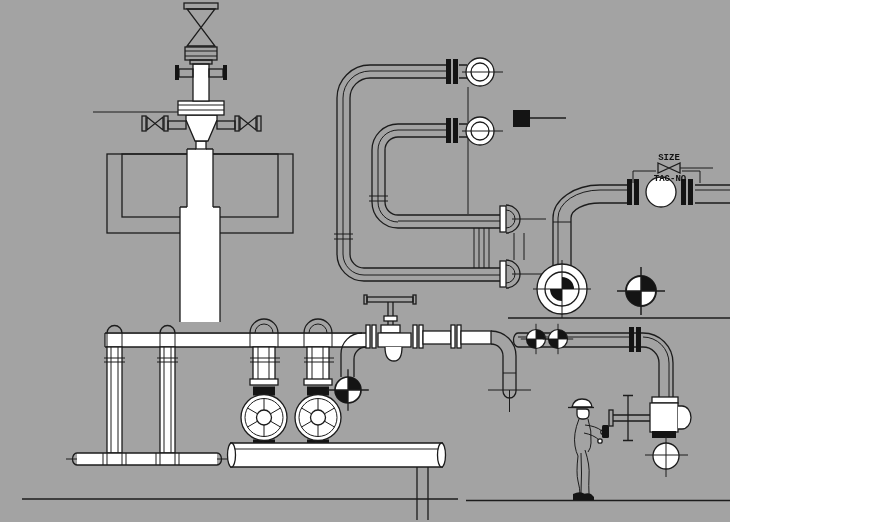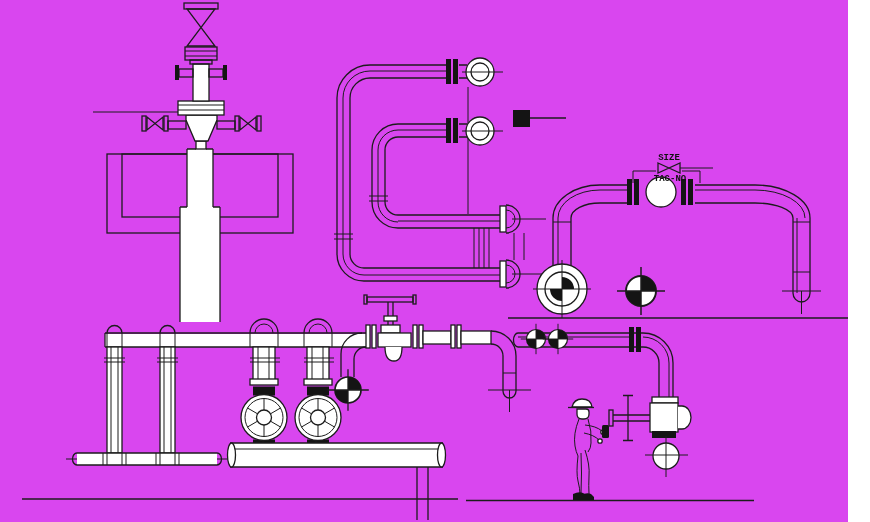--- a/index.html
+++ b/index.html
@@ -1,16 +1,16 @@
 <!DOCTYPE html>
 <html><head>
 <meta charset="utf-8">
 <style>
   html,body{margin:0;padding:0;background:#ffffff;}
-  .canvas{position:relative;width:848px;height:522px;background:#d946ef;overflow:hidden;
+  .canvas{position:relative;width:730px;height:522px;background:#a3a3a3;overflow:hidden;
           font-family:"Liberation Sans",sans-serif;}
   svg{display:block}
   .s{stroke:#1c1c1c;stroke-width:1.3;fill:none;stroke-linecap:butt;}
   .t{stroke:#1c1c1c;stroke-width:1;fill:none;}
   .w{fill:#ffffff;}
   .d{fill:#141414;stroke:none;}
   .wf{fill:#ffffff;stroke:#1c1c1c;stroke-width:1.3;}
   .cad{font:bold 9px "Liberation Mono","DejaVu Sans Mono",monospace;fill:#111111;}
 </style>
 </head>

